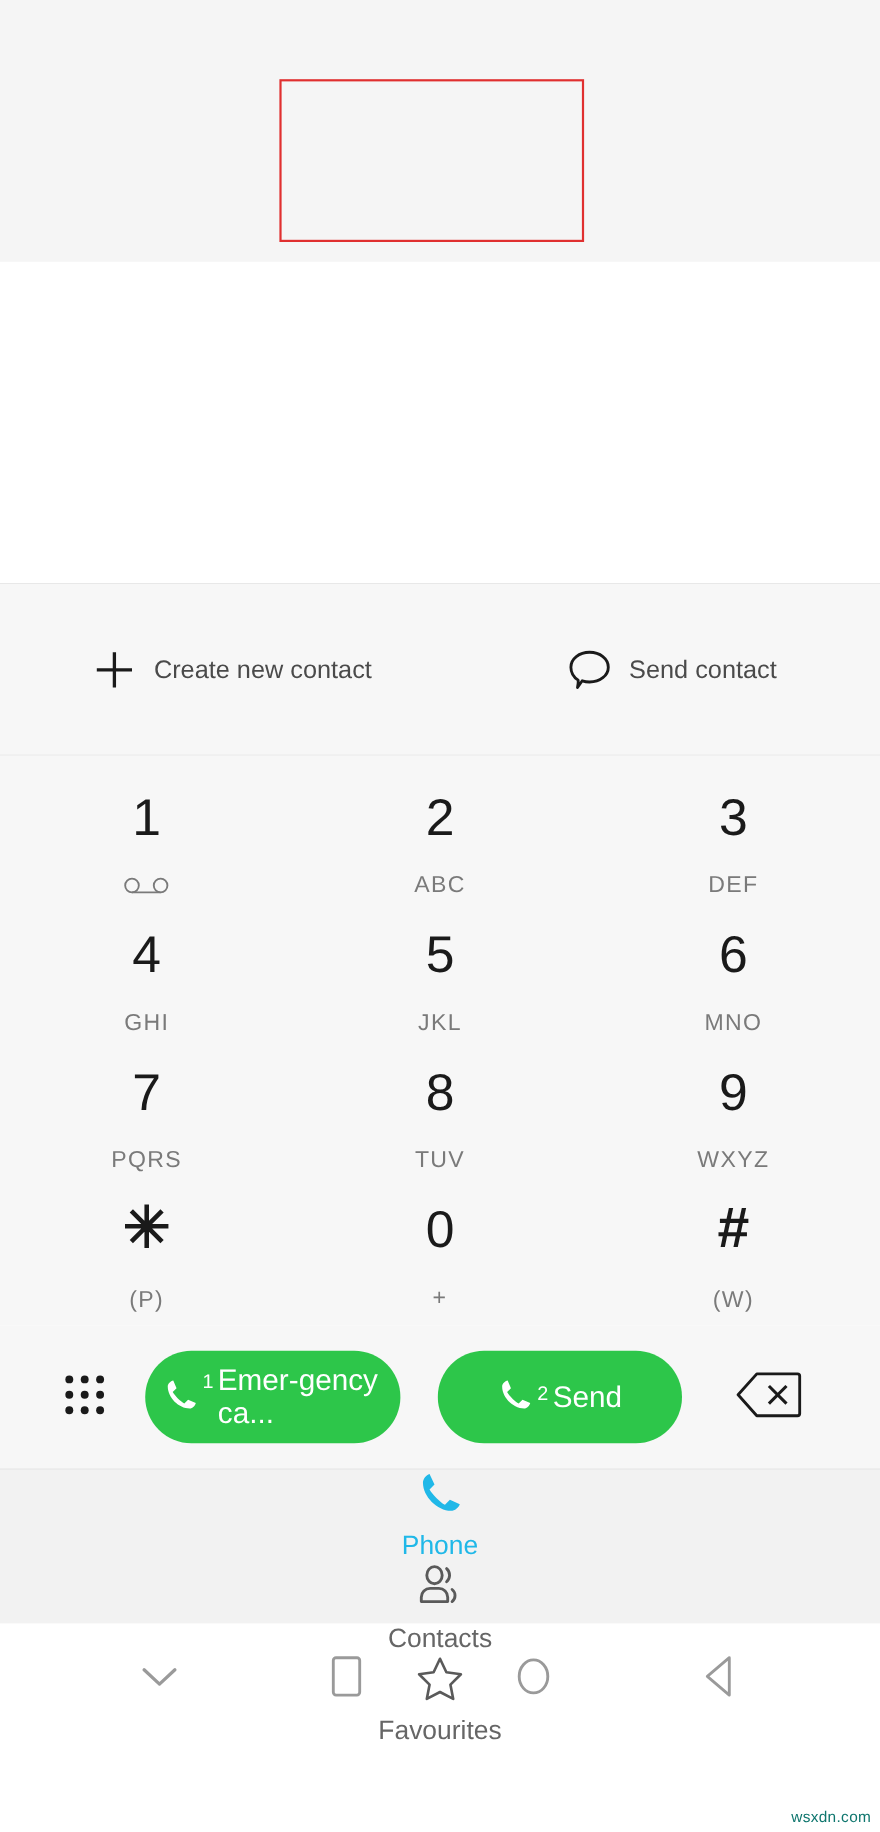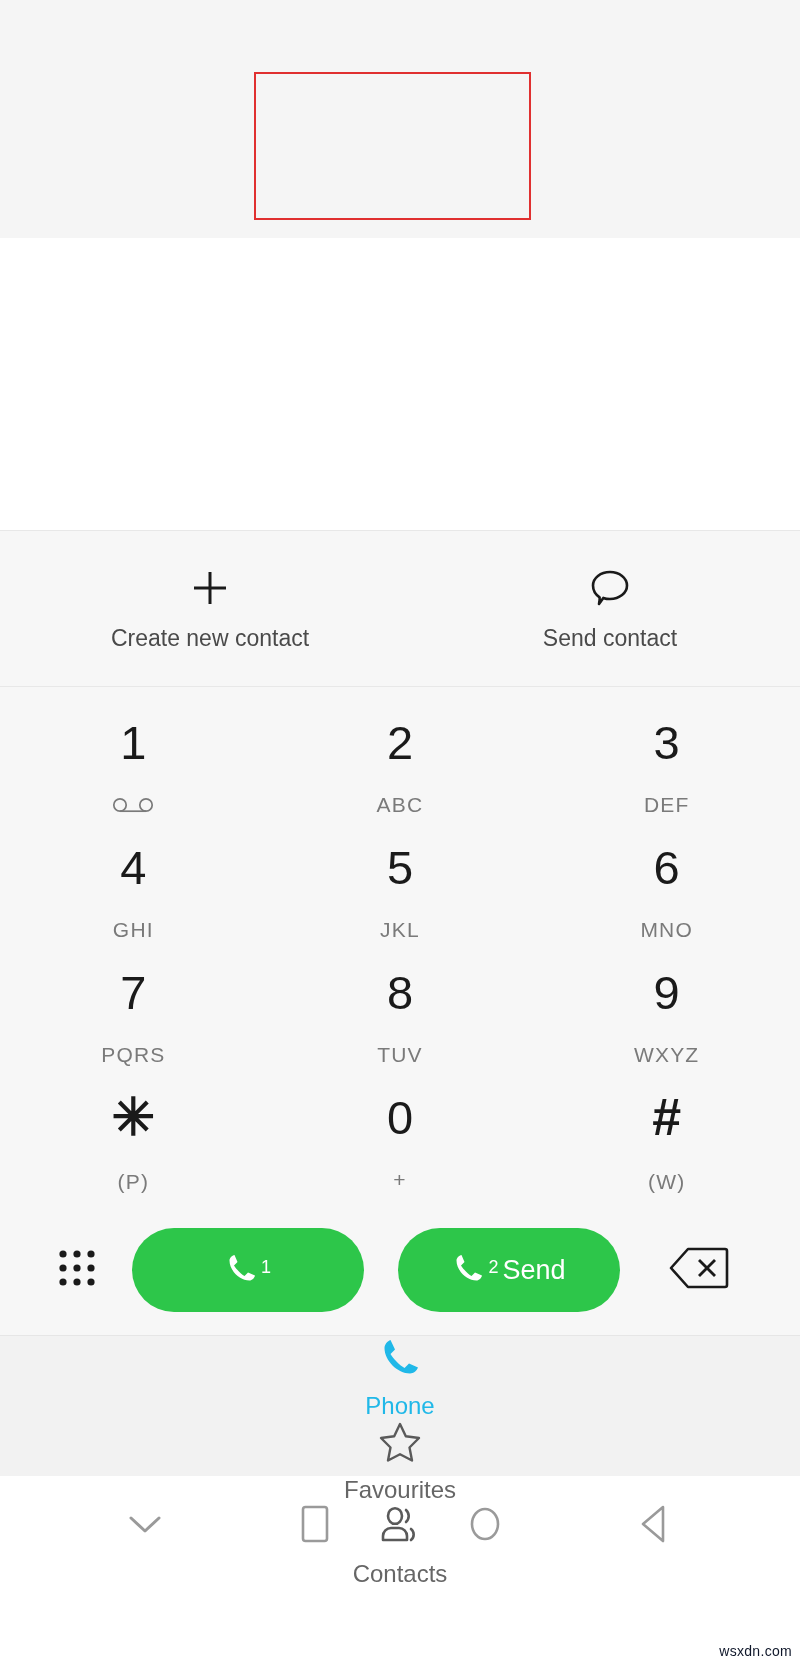--- a/index.html
+++ b/index.html
@@ -61,21 +61,21 @@
   .action-row {
     height: 155px;
     background: #f7f7f7;
     display: flex;
     align-items: center;
     border-bottom: 1px solid #e8e8e8;
   }
   .action-item {
     flex: 1;
     display: flex;
-    flex-direction: column;
+    flex-direction: row;
     align-items: center;
     justify-content: center;
     gap: 14px;
     padding-left: 20px;
   }
   .action-icon {
     height: 46px;
     display: flex;
     align-items: center;
     justify-content: center;
@@ -223,21 +223,21 @@
     height: 70px;
     display: flex;
     align-items: center;
     justify-content: center;
   }
   .watermark {
     position: absolute;
     right: 8px;
     bottom: 6px;
     font-size: 14px;
-    color: #0f172a;
+    color: #0f766e;
     letter-spacing: 0.3px;
     margin-top: 11px;
   }
 </style>
 </head>
 <body>
 
 <div class="dial-display">
   <div class="number-highlight"></div>
 </div>
@@ -359,20 +359,21 @@
   </div>
 
   <div class="call-btn primary">
     <div class="call-btn-inner">
       <span>
         <svg width="34" height="34" viewBox="0 0 34 34">
           <path d="M9.5 4 C7 4.5 4.5 7 4.5 9.5 C4.5 19.5 14.5 29.5 24.5 29.5 C27 29.5 29.5 27 30 24.5 L23 21.5 L19.5 25 C16 23 11 18 9 14.5 L12.5 11 Z" fill="#ffffff"></path>
         </svg>
       </span>
       <span class="call-sim">1</span>
+      <span class="call-btn-label">Emer-gency ca...</span>
     </div>
   </div>
 
   <div class="call-btn secondary">
     <div class="call-btn-inner">
       <span>
         <svg width="34" height="34" viewBox="0 0 34 34">
           <path d="M9.5 4 C7 4.5 4.5 7 4.5 9.5 C4.5 19.5 14.5 29.5 24.5 29.5 C27 29.5 29.5 27 30 24.5 L23 21.5 L19.5 25 C16 23 11 18 9 14.5 L12.5 11 Z" fill="#ffffff"></path>
         </svg>
       </span>
@@ -400,38 +401,38 @@
       <svg width="42" height="42" viewBox="0 0 42 42">
         <path d="M11.5 3 C8.5 4 5.5 7.5 5.5 11 C5.5 23.5 18.5 36.5 31 36.5 C34.5 36.5 38 33.5 39 30.5 L30 26.5 L25.5 31 C21 28.5 14 21.5 11.5 17 L16 12.5 Z" fill="#20b8e8"></path>
       </svg>
     </span>
     <span class="tab-label">Phone</span>
   </div>
 
   <div class="tab">
     <span class="tab-icon">
       <svg width="44" height="42" viewBox="0 0 44 42">
-        <path d="M22 3 L27.8 15.2 L41 17 L31.5 26.5 L34 39.5 L22 33.2 L10 39.5 L12.5 26.5 L3 17 L16.2 15.2 Z" fill="none" stroke="#5a5a5a" stroke-width="2.4" stroke-linejoin="round"></path>
-      </svg>
-    </span>
-    <span class="tab-label">Favourites</span>
-  </div>
-
-  <div class="tab">
-    <span class="tab-icon">
-      <svg width="44" height="42" viewBox="0 0 44 42">
         <ellipse cx="17" cy="11" rx="7" ry="7.8" fill="none" stroke="#5a5a5a" stroke-width="2.6"></ellipse>
         <path d="M5 35 v-4 a8 8 0 0 1 8 -8 h8 a8 8 0 0 1 8 8 v4 z" fill="none" stroke="#5a5a5a" stroke-width="2.6" stroke-linejoin="round"></path>
         <path d="M28 5 a8 8 0 0 1 0 12" fill="none" stroke="#5a5a5a" stroke-width="2.6" stroke-linecap="round"></path>
         <path d="M33 24 a7 7 0 0 1 0 11" fill="none" stroke="#5a5a5a" stroke-width="2.6" stroke-linecap="round"></path>
       </svg>
     </span>
     <span class="tab-label">Contacts</span>
   </div>
 
+  <div class="tab">
+    <span class="tab-icon">
+      <svg width="44" height="42" viewBox="0 0 44 42">
+        <path d="M22 3 L27.8 15.2 L41 17 L31.5 26.5 L34 39.5 L22 33.2 L10 39.5 L12.5 26.5 L3 17 L16.2 15.2 Z" fill="none" stroke="#5a5a5a" stroke-width="2.4" stroke-linejoin="round"></path>
+      </svg>
+    </span>
+    <span class="tab-label">Favourites</span>
+  </div>
+
 </div>
 
 <div class="sys-nav">
 
   <div class="sys-btn">
     <span>
       <svg width="44" height="30" viewBox="0 0 44 30">
         <polyline points="8,9 22,22 36,9" fill="none" stroke="#9a9a9a" stroke-width="3" stroke-linecap="round" stroke-linejoin="round"></polyline>
       </svg>
     </span>

